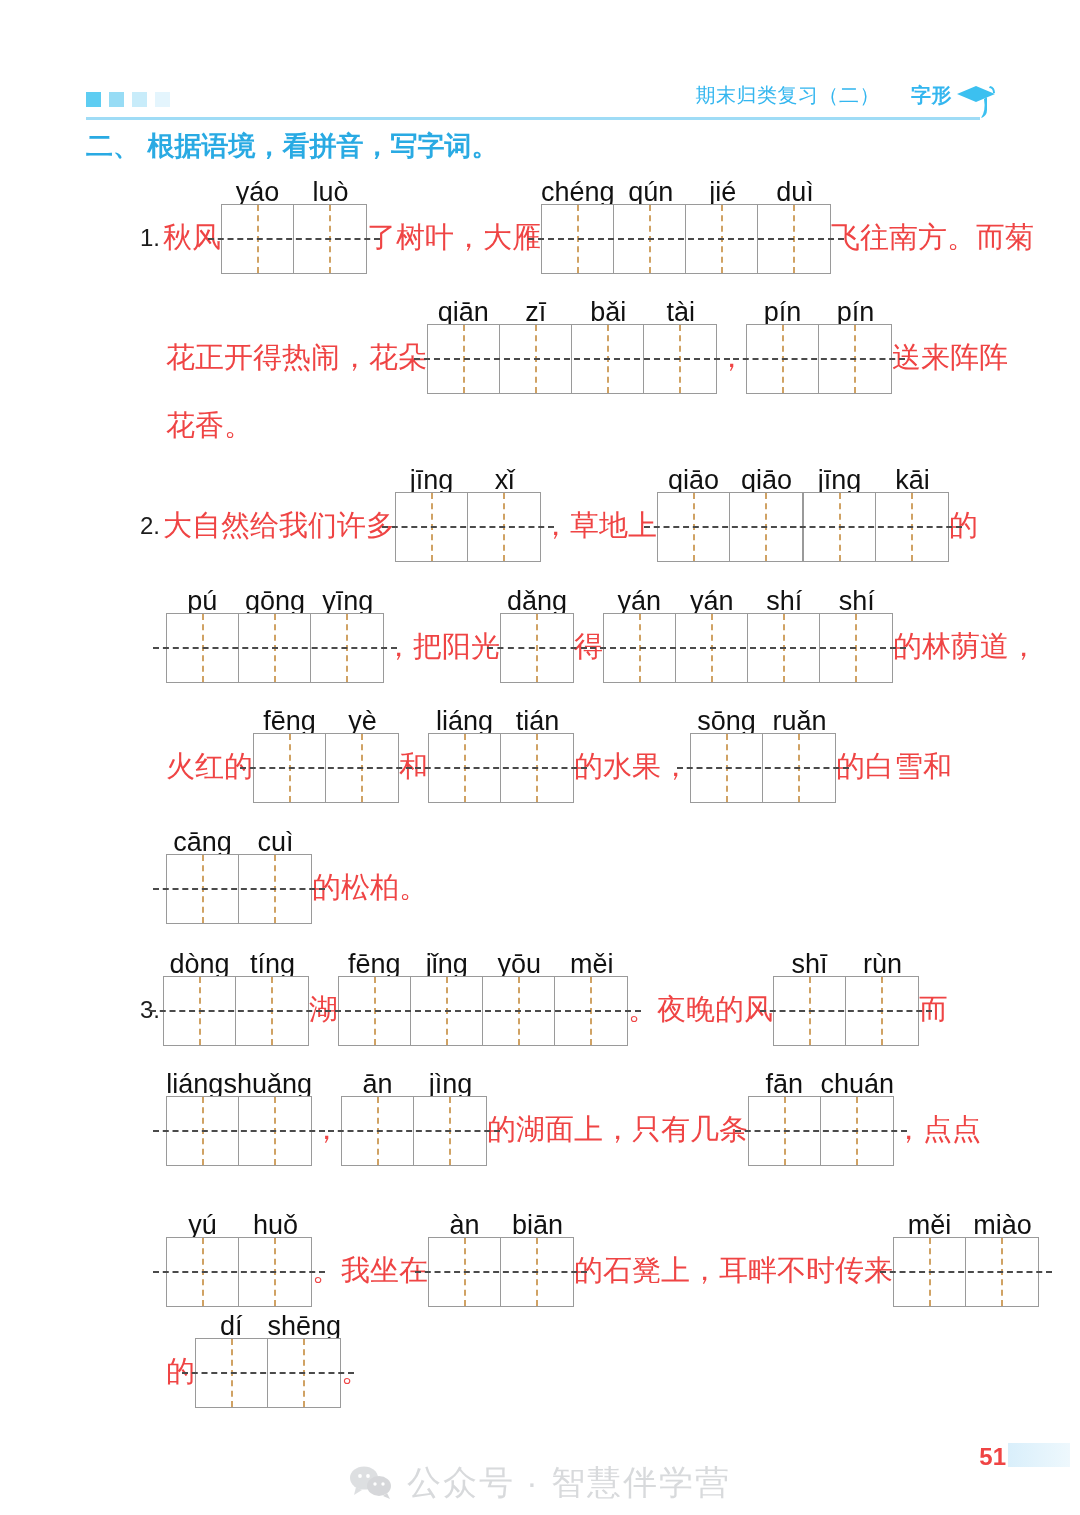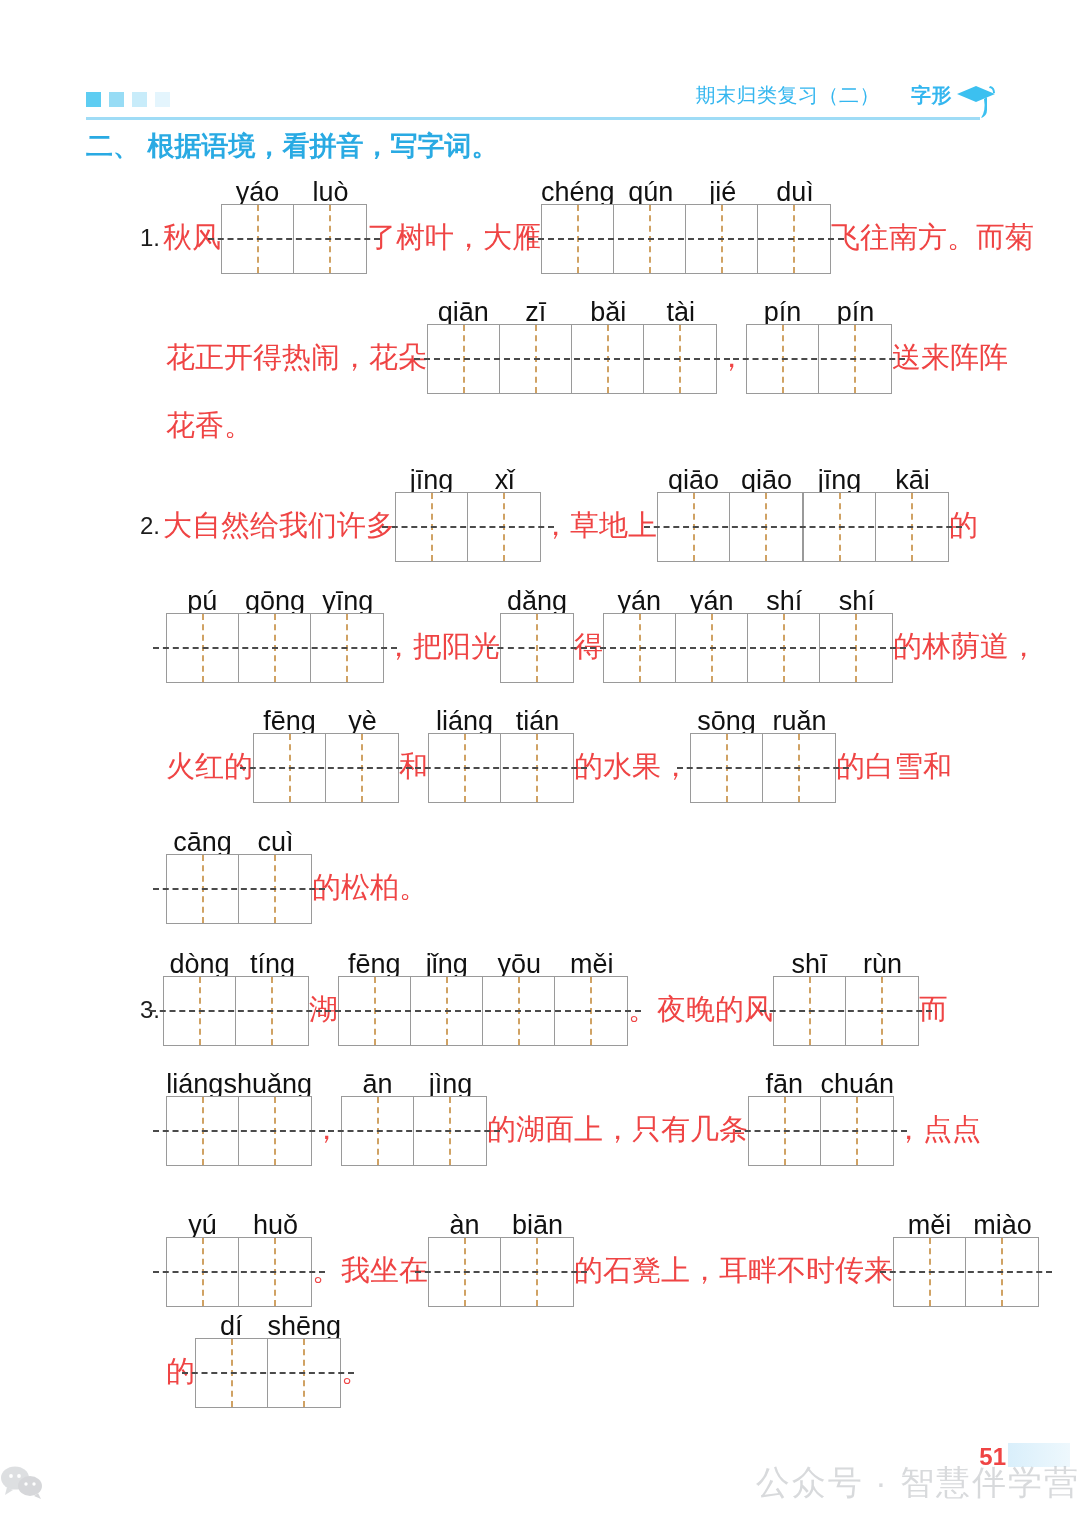--- a/index.html
+++ b/index.html
@@ -177,21 +177,21 @@
     height: 24px;
     background: linear-gradient(to right, #d9effb, #eef8fd);
   }
   #watermark {
     position: absolute;
     left: 0;
     right: 0;
     top: 1460px;
     display: flex;
     align-items: center;
-    justify-content: space-between;
+    justify-content: center;
     gap: 14px;
     opacity: .55;
   }
   #watermark .wm-text {
     font-family: "Liberation Sans", "DejaVu Sans", sans-serif;
     font-size: 34px;
     color: #b9bcc0;
     letter-spacing: 2px;
   }
 </style>

